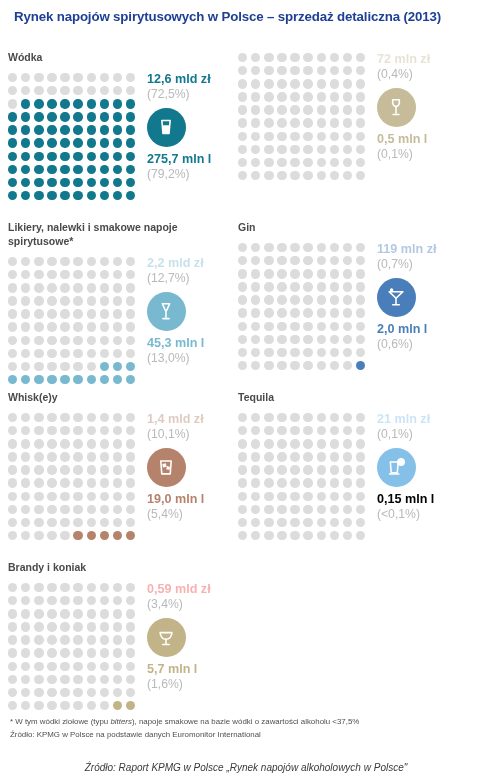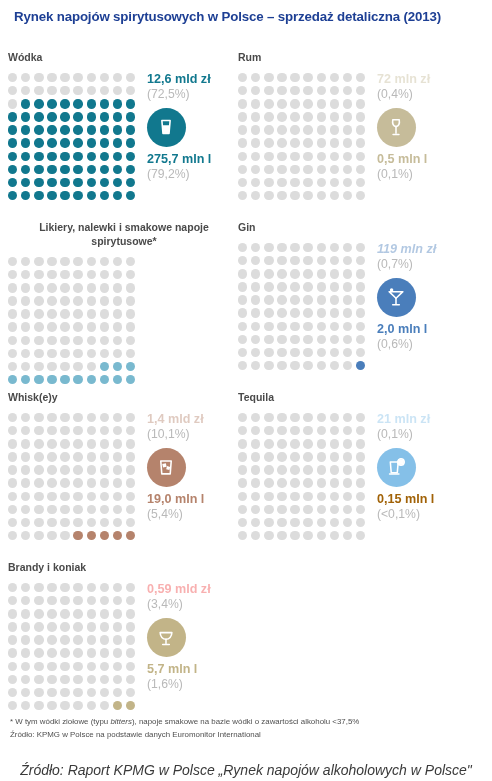--- a/index.html
+++ b/index.html
@@ -47,21 +47,21 @@
   .panel.row-4 { top: 536px; }
 
   .panel-title {
     font-size: 10.5px;
     font-weight: bold;
     color: #4a4a4a;
     line-height: 1.32;
     margin-bottom: 6px;
     min-height: 14px;
   }
-  .panel-title.two-line { min-height: 28px; text-align: center; }
+  .panel-title.two-line { min-height: 28px; }
 
   .panel-body {
     display: flex;
     align-items: flex-start;
   }
 
   
   .dot-grid {
     display: grid;
     grid-template-columns: repeat(10, 13.1px);
@@ -123,21 +123,21 @@
     white-space: nowrap;
   }
   .footnote-line em { font-style: italic; }
 
   .source-line {
     position: absolute;
     top: 762px;
     left: 0;
     width: 492px;
     text-align: center;
-    font-size: 14px;
+    font-size: 10px;
     font-style: italic;
     color: #3a3a3a;
   }
 </style>
 </head>
 <body>
 
 <div class="title-bar">
   <h1>Rynek napojów spirytusowych w Polsce – sprzedaż detaliczna (2013)</h1>
 </div>
@@ -256,21 +256,20 @@
               <path fill="none" stroke="#ffffff" stroke-width="1.7" stroke-linejoin="round" stroke-linecap="round" d="M7.5 5h9l-1.2 14h-6.6z"></path>
               <path fill="#ffffff" stroke="none" d="M7.9 10h8.2l-.75 9h-6.7z"></path>
             </svg>
           </div>
           <div class="val-main" style="color: rgb(17, 120, 142);">275,7 mln l</div>
           <div class="val-pct">(79,2%)</div>
         </div>
       </div>
     </div>
     <div class="panel col-right row-1">
-      <div class="panel-title">Rum</div>
       <div class="panel-body">
         <div class="dot-grid">
           <div class="dot"></div>
           <div class="dot"></div>
           <div class="dot"></div>
           <div class="dot"></div>
           <div class="dot"></div>
           <div class="dot"></div>
           <div class="dot"></div>
           <div class="dot"></div>
@@ -480,20 +479,33 @@
           <div class="dot" style="background: rgb(121, 185, 207);"></div>
           <div class="dot" style="background: rgb(121, 185, 207);"></div>
           <div class="dot" style="background: rgb(121, 185, 207);"></div>
           <div class="dot" style="background: rgb(121, 185, 207);"></div>
           <div class="dot" style="background: rgb(121, 185, 207);"></div>
           <div class="dot" style="background: rgb(121, 185, 207);"></div>
           <div class="dot" style="background: rgb(121, 185, 207);"></div>
           <div class="dot" style="background: rgb(121, 185, 207);"></div>
           <div class="dot" style="background: rgb(121, 185, 207);"></div>
         </div>
+        <div class="values">
+          <div class="val-main muted" style="color: rgb(121, 185, 207);">2,2 mld zł</div>
+          <div class="val-pct">(12,7%)</div>
+          <div class="icon-circle" style="background: rgb(121, 185, 207);">
+            <svg width="22" height="22" viewBox="0 0 24 24">
+              <path fill="none" stroke="#ffffff" stroke-width="1.7" stroke-linejoin="round" stroke-linecap="round" d="M8 4h8l-3.3 7.4h-1.4z"></path>
+              <path fill="none" stroke="#ffffff" stroke-width="1.7" stroke-linejoin="round" stroke-linecap="round" d="M12 11.4v7.6"></path>
+              <path fill="none" stroke="#ffffff" stroke-width="1.7" stroke-linejoin="round" stroke-linecap="round" d="M8.6 20.3h6.8"></path>
+            </svg>
+          </div>
+          <div class="val-main" style="color: rgb(121, 185, 207);">45,3 mln l</div>
+          <div class="val-pct">(13,0%)</div>
+        </div>
       </div>
     </div>
     <div class="panel col-right row-2">
       <div class="panel-title">Gin</div>
       <div class="panel-body">
         <div class="dot-grid">
           <div class="dot"></div>
           <div class="dot"></div>
           <div class="dot"></div>
           <div class="dot"></div>
@@ -588,21 +600,21 @@
           <div class="dot"></div>
           <div class="dot"></div>
           <div class="dot"></div>
           <div class="dot"></div>
           <div class="dot"></div>
           <div class="dot"></div>
           <div class="dot"></div>
           <div class="dot" style="background: rgb(74, 126, 187);"></div>
         </div>
         <div class="values">
-          <div class="val-main muted" style="color: rgb(74, 126, 187); font-style: italic;">119 mln zł</div>
+          <div class="val-main muted" style="color: rgb(74, 126, 187);">119 mln zł</div>
           <div class="val-pct">(0,7%)</div>
           <div class="icon-circle" style="background: rgb(74, 126, 187);">
             <svg width="22" height="22" viewBox="0 0 24 24">
               <path fill="none" stroke="#ffffff" stroke-width="1.7" stroke-linejoin="round" stroke-linecap="round" d="M4.5 6.2h15L12 13.4z"></path>
               <path fill="none" stroke="#ffffff" stroke-width="1.7" stroke-linejoin="round" stroke-linecap="round" d="M12 13.4v6.1"></path>
               <path fill="none" stroke="#ffffff" stroke-width="1.7" stroke-linejoin="round" stroke-linecap="round" d="M8.4 20.4h7.2"></path>
               <circle cx="7.2" cy="4.4" r="1.9" fill="#ffffff" stroke="none"></circle>
             </svg>
           </div>
           <div class="val-main" style="color: rgb(74, 126, 187);">2,0 mln l</div>
@@ -839,21 +851,21 @@
           <div class="val-main muted" style="color: rgb(133, 192, 232);">21 mln zł</div>
           <div class="val-pct">(0,1%)</div>
           <div class="icon-circle" style="background: rgb(133, 192, 232);">
             <svg width="22" height="22" viewBox="0 0 24 24">
               <path fill="none" stroke="#ffffff" stroke-width="1.7" stroke-linejoin="round" stroke-linecap="round" d="M5.8 6.5h8.6l-1 11.8H6.8z"></path>
               <path fill="none" stroke="#ffffff" stroke-width="1.7" stroke-linejoin="round" stroke-linecap="round" d="M5 19.6h10.2"></path>
               <circle cx="17.4" cy="6.6" r="3.5" fill="none" stroke="#ffffff" stroke-width="1.7" stroke-linejoin="round" stroke-linecap="round"></circle>
               <path fill="none" stroke="#ffffff" stroke-width="1.7" stroke-linejoin="round" stroke-linecap="round" d="M17.4 3.1v7M13.9 6.6h7M15 4.2l4.9 4.9M19.9 4.2 15 9.1"></path>
             </svg>
           </div>
-          <div class="val-main" style="color: #a16207;">0,15 mln l</div>
+          <div class="val-main" style="color: #000000;">0,15 mln l</div>
           <div class="val-pct">(&lt;0,1%)</div>
         </div>
       </div>
     </div>
     <div class="panel col-left row-4">
       <div class="panel-title">Brandy i koniak</div>
       <div class="panel-body">
         <div class="dot-grid">
           <div class="dot"></div>
           <div class="dot"></div>

